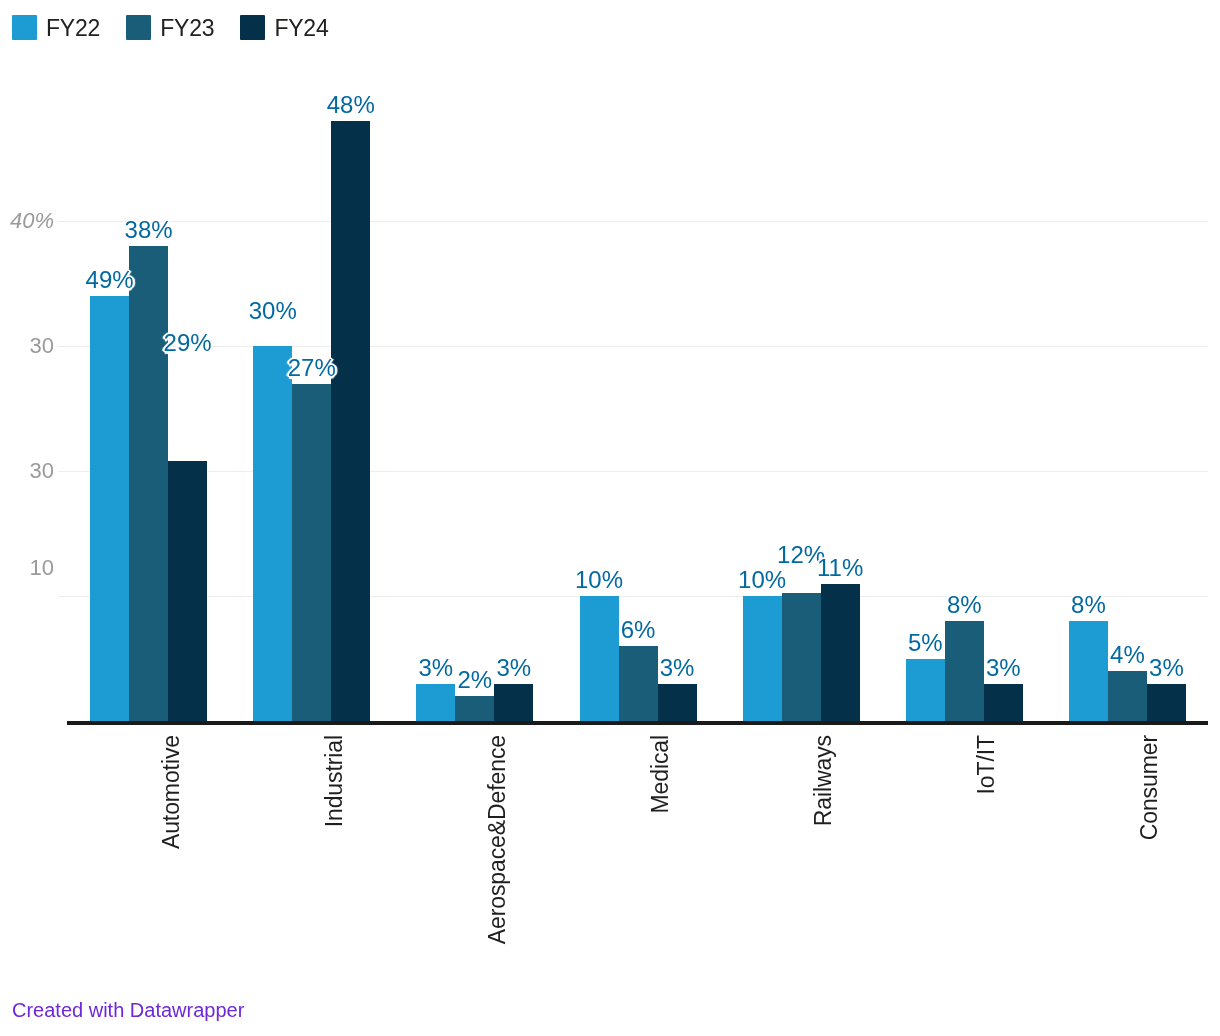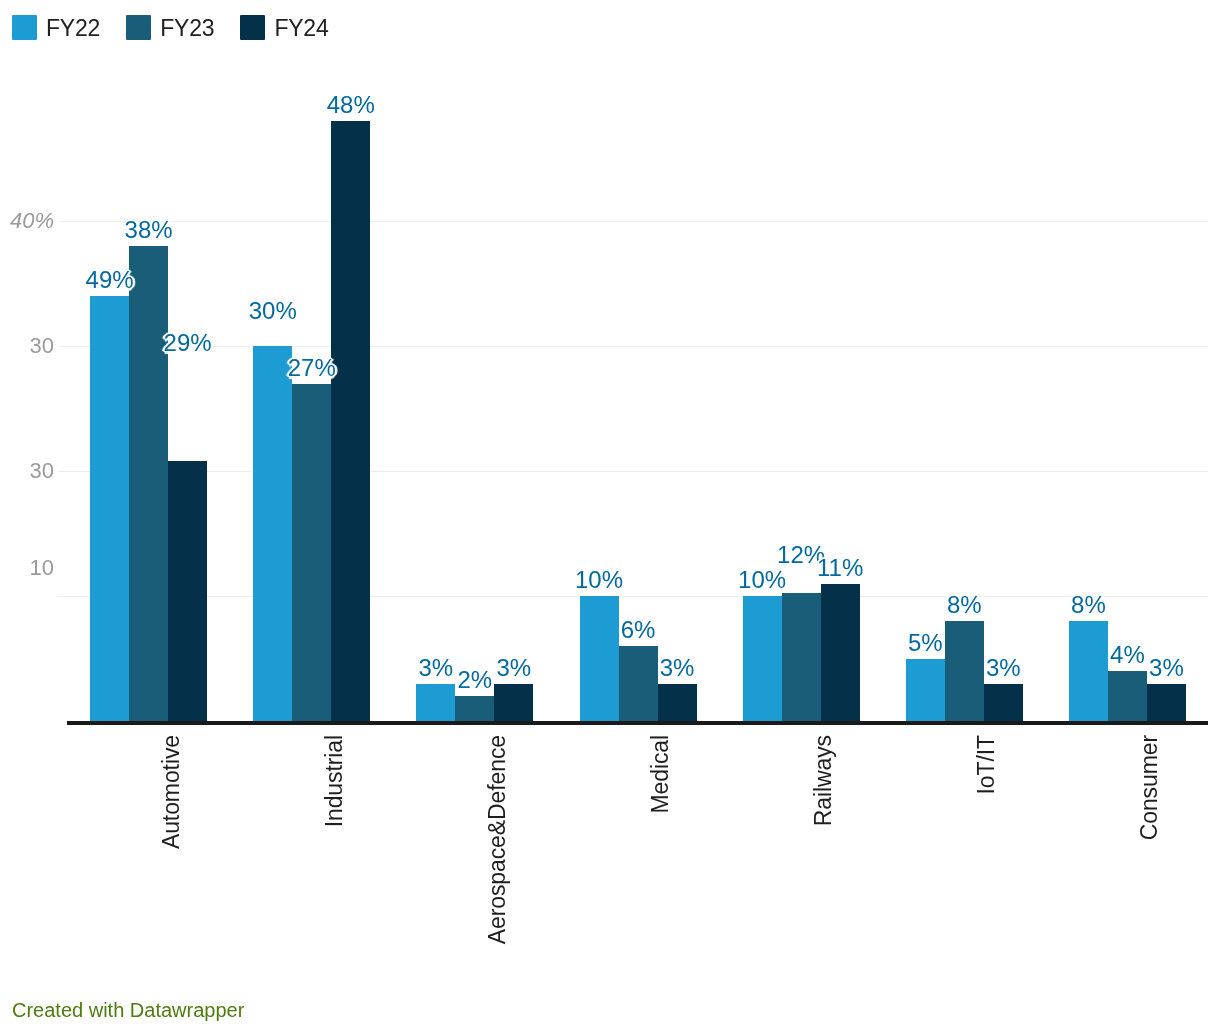--- a/index.html
+++ b/index.html
@@ -138,21 +138,21 @@
     transform: rotate(-90deg) translateX(-100%);
     letter-spacing: -0.1px;
   }
 
   
   #footer {
     position: absolute;
     left: 12px;
     top: 1000px;
     font-size: 20px;
-    color: #4d7c0f;
+    color: #6d28d9;
     line-height: 20px;
   }
 </style>
 </head>
 <body>
 
 <div id="legend">
     <div class="legend-item">
       <span class="legend-swatch" style="background: rgb(29, 156, 211);"></span>
       <span class="legend-label">FY22</span>

